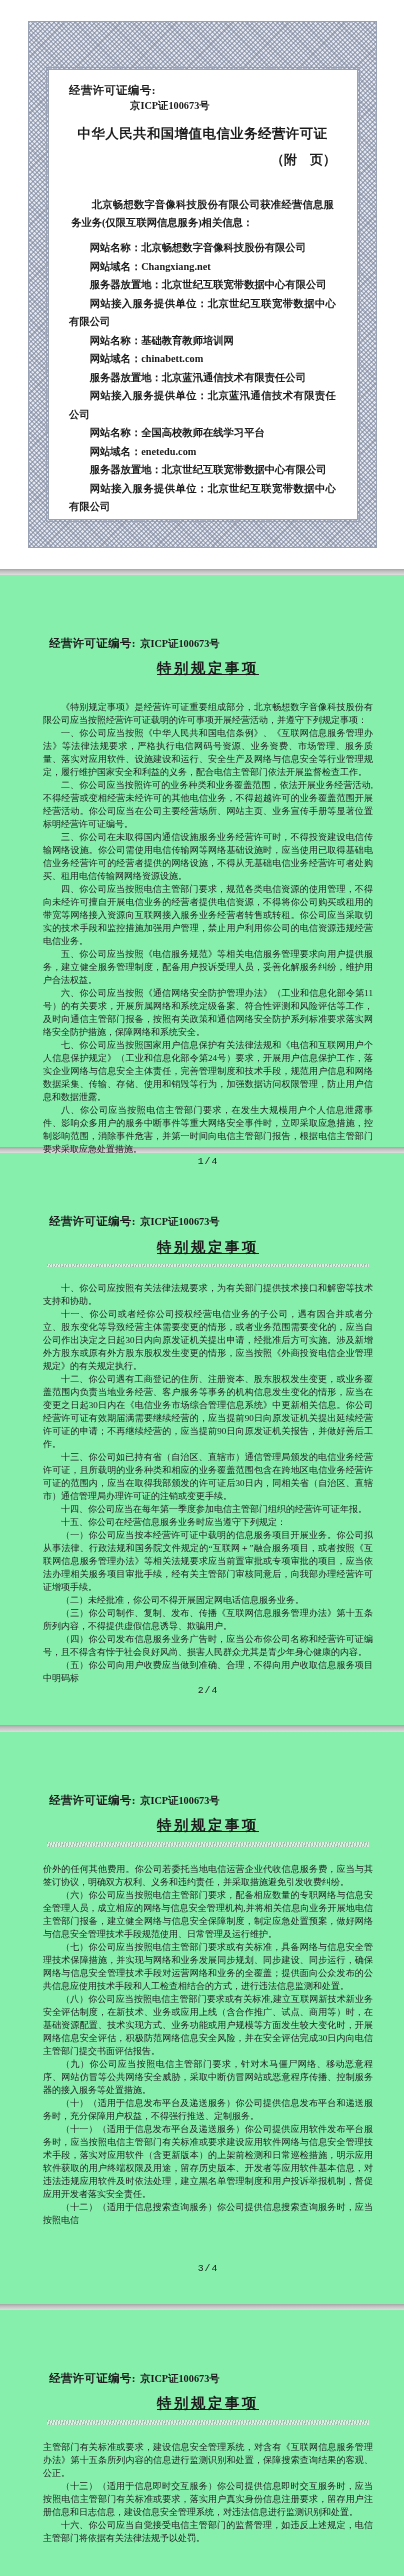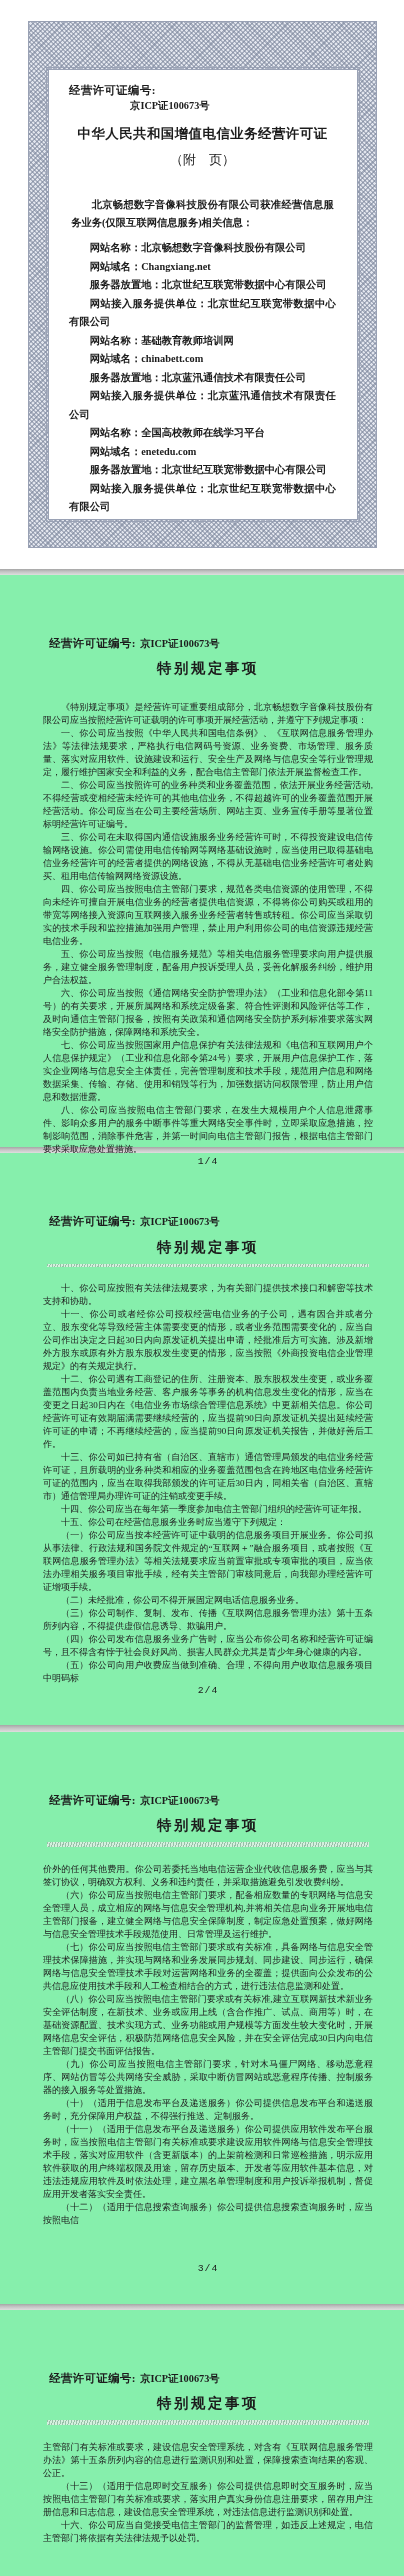--- a/index.html
+++ b/index.html
@@ -29,21 +29,21 @@
     background:#fff;height:100%;box-sizing:border-box;
     border:1px solid #9aa2b5;outline:0.5px solid #9aa2b5;outline-offset:1.5px;
     padding:13.4px 20.6px 10.3px;
   }
   .cert-lic-label{font-size:11.3px;font-weight:bold;letter-spacing:0.5px;}
   .cert-lic-no{font-size:10.3px;font-weight:bold;margin:1.5px 0 0 61px;}
   .cert-title{
     text-align:center;font-size:13.4px;font-weight:bold;letter-spacing:0.5px;
     margin:11.3px 0 0;
   }
-  .cert-sub{text-align:center;font-size:13px;font-weight:normal;margin:8.2px 0 0;}
+  .cert-sub{text-align:right;font-size:13px;font-weight:bold;margin:8.2px 0 0;}
   .cert-intro{
     margin:27px 2.1px 0;font-size:10.3px;font-weight:bold;line-height:18px;
     text-indent:2em;text-align:justify;
   }
   .cert-fields{margin-top:7.2px;}
   .cert-field{
     margin:0;font-size:10.3px;font-weight:bold;line-height:18.5px;
     text-indent:2em;text-align:justify;
   }
 
@@ -59,20 +59,21 @@
     padding:61px 32px 24px 43px;
     display:flex;flex-direction:column;
   }
   .prov-page.last{height:564px;}
   .hdr{margin-left:6.2px;white-space:nowrap;}
   .hdr-label{font-size:11.3px;font-weight:bold;letter-spacing:0.5px;}
   .hdr-no{font-size:10.3px;font-weight:bold;margin-left:4.1px;}
   .prov-title{
     text-align:center;font-size:14.4px;font-weight:bold;letter-spacing:2.6px;
     margin-top:8.2px;
+    text-decoration:underline;
   }
   .band{
     height:5.2px;margin:7.2px 4.1px 0;
     background:repeating-linear-gradient(105deg,#9db0a6 0 1px,#eef1ee 1px 2.6px);
     opacity:.75;
   }
   .prov-body{margin-top:15.5px;}
   .prov-body p{
     margin:0;font-size:9px;line-height:13px;
     text-align:justify;text-indent:2em;

